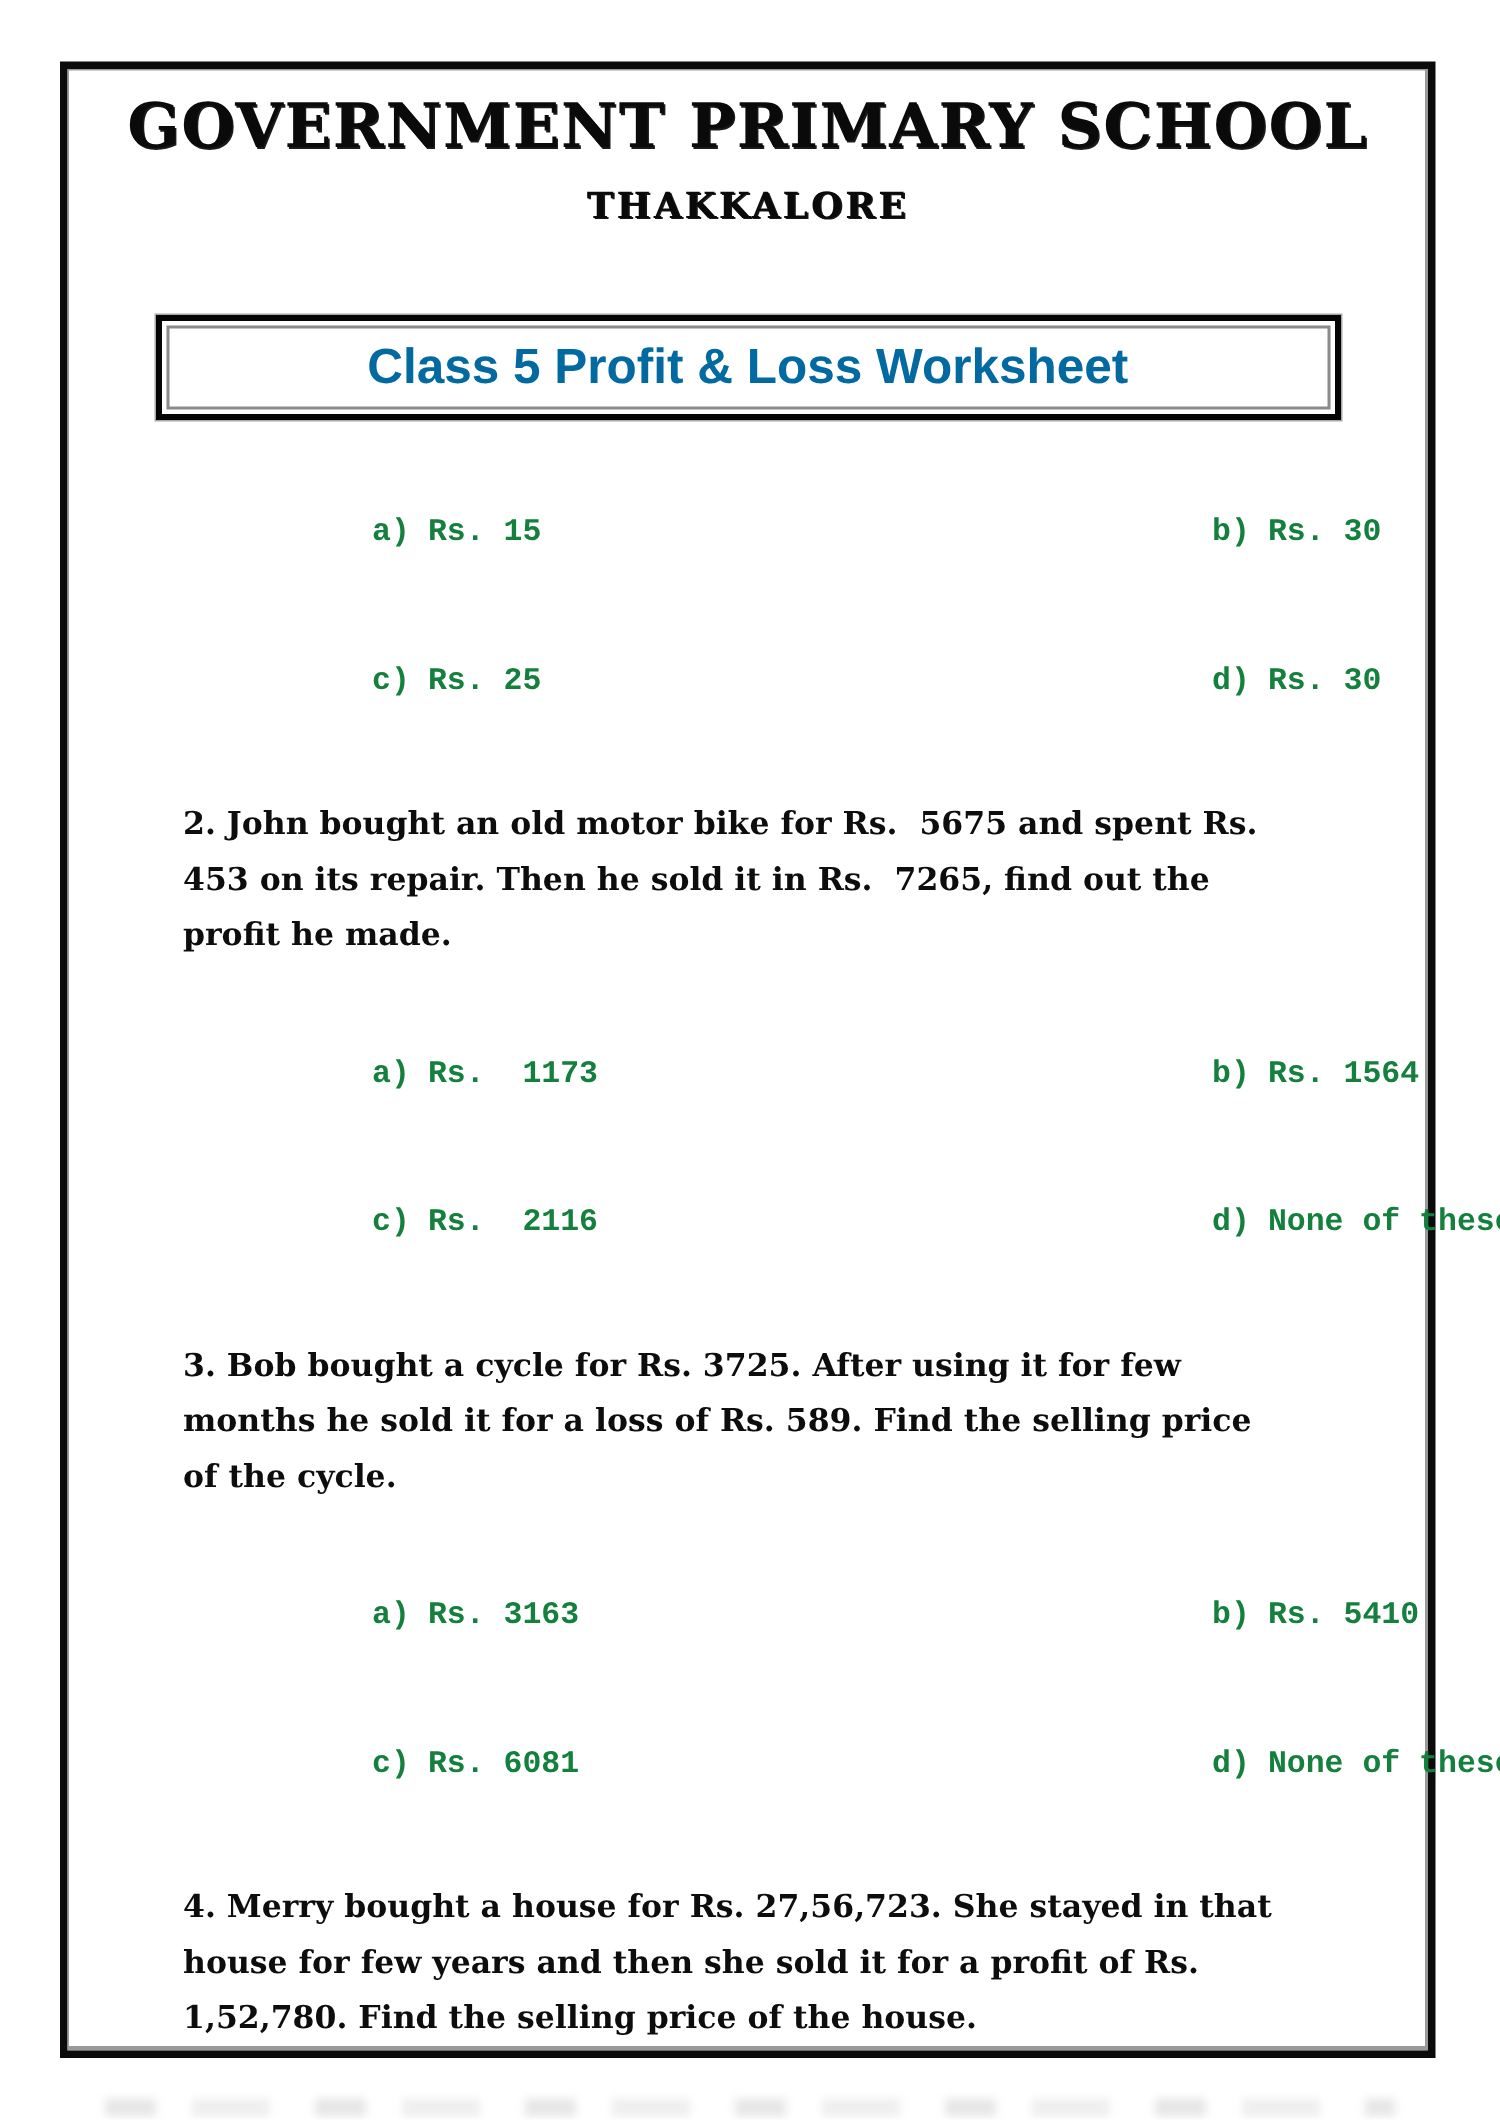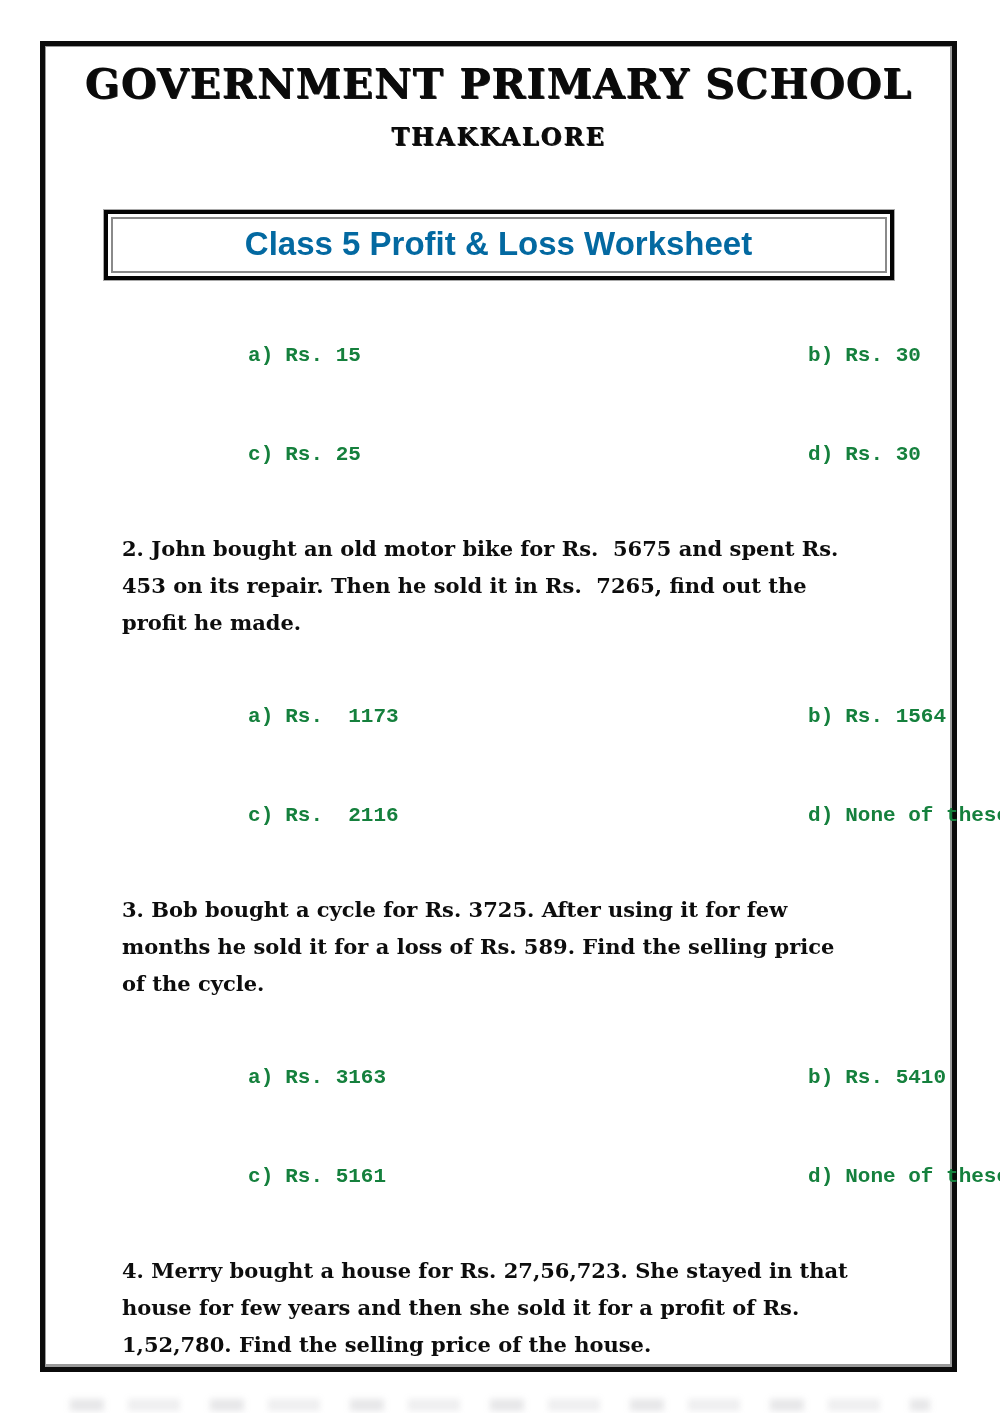--- a/index.html
+++ b/index.html
@@ -146,21 +146,21 @@
 months he sold it for a loss of Rs. 589. Find the selling price
 of the cycle.</p>
       <div class="options">
         <div class="opt">
           <span class="opt-label">a)</span><span class="opt-text">Rs. 3163</span>
         </div>
         <div class="opt">
           <span class="opt-label">b)</span><span class="opt-text">Rs. 5410</span>
         </div>
         <div class="opt">
-          <span class="opt-label">c)</span><span class="opt-text">Rs. 5161</span>
+          <span class="opt-label">c)</span><span class="opt-text">Rs. 6081</span>
         </div>
         <div class="opt">
           <span class="opt-label">d)</span><span class="opt-text">None of these</span>
         </div>
       </div>
     </section>
 
     <section>
       <p class="q-text">4. Merry bought a house for Rs. 27,56,723. She stayed in that
 house for few years and then she sold it for a profit of Rs.

